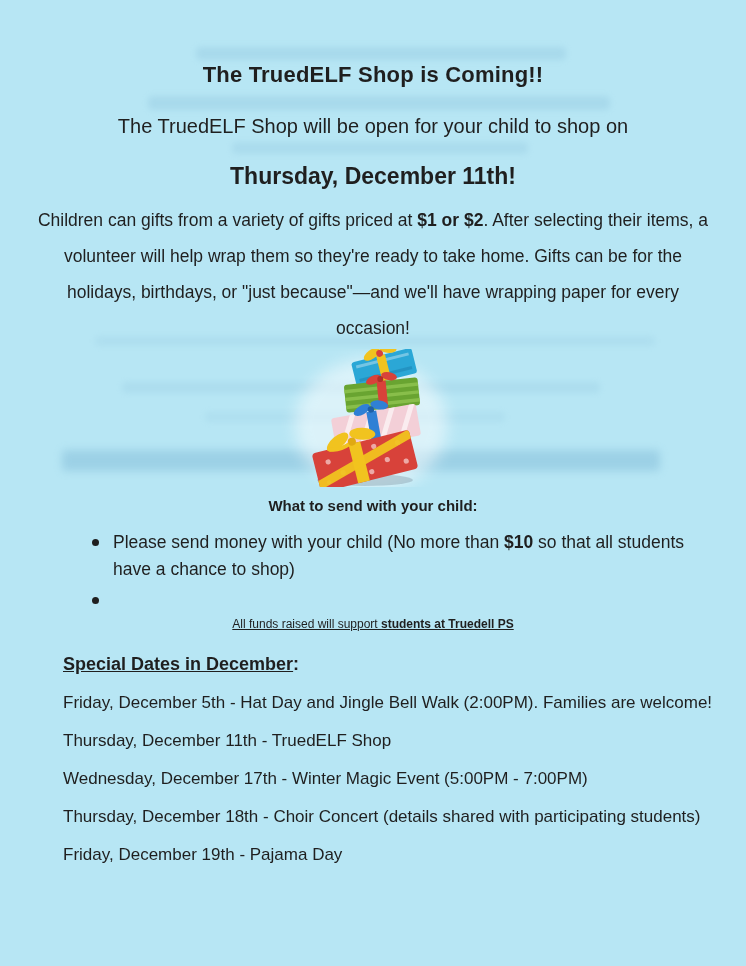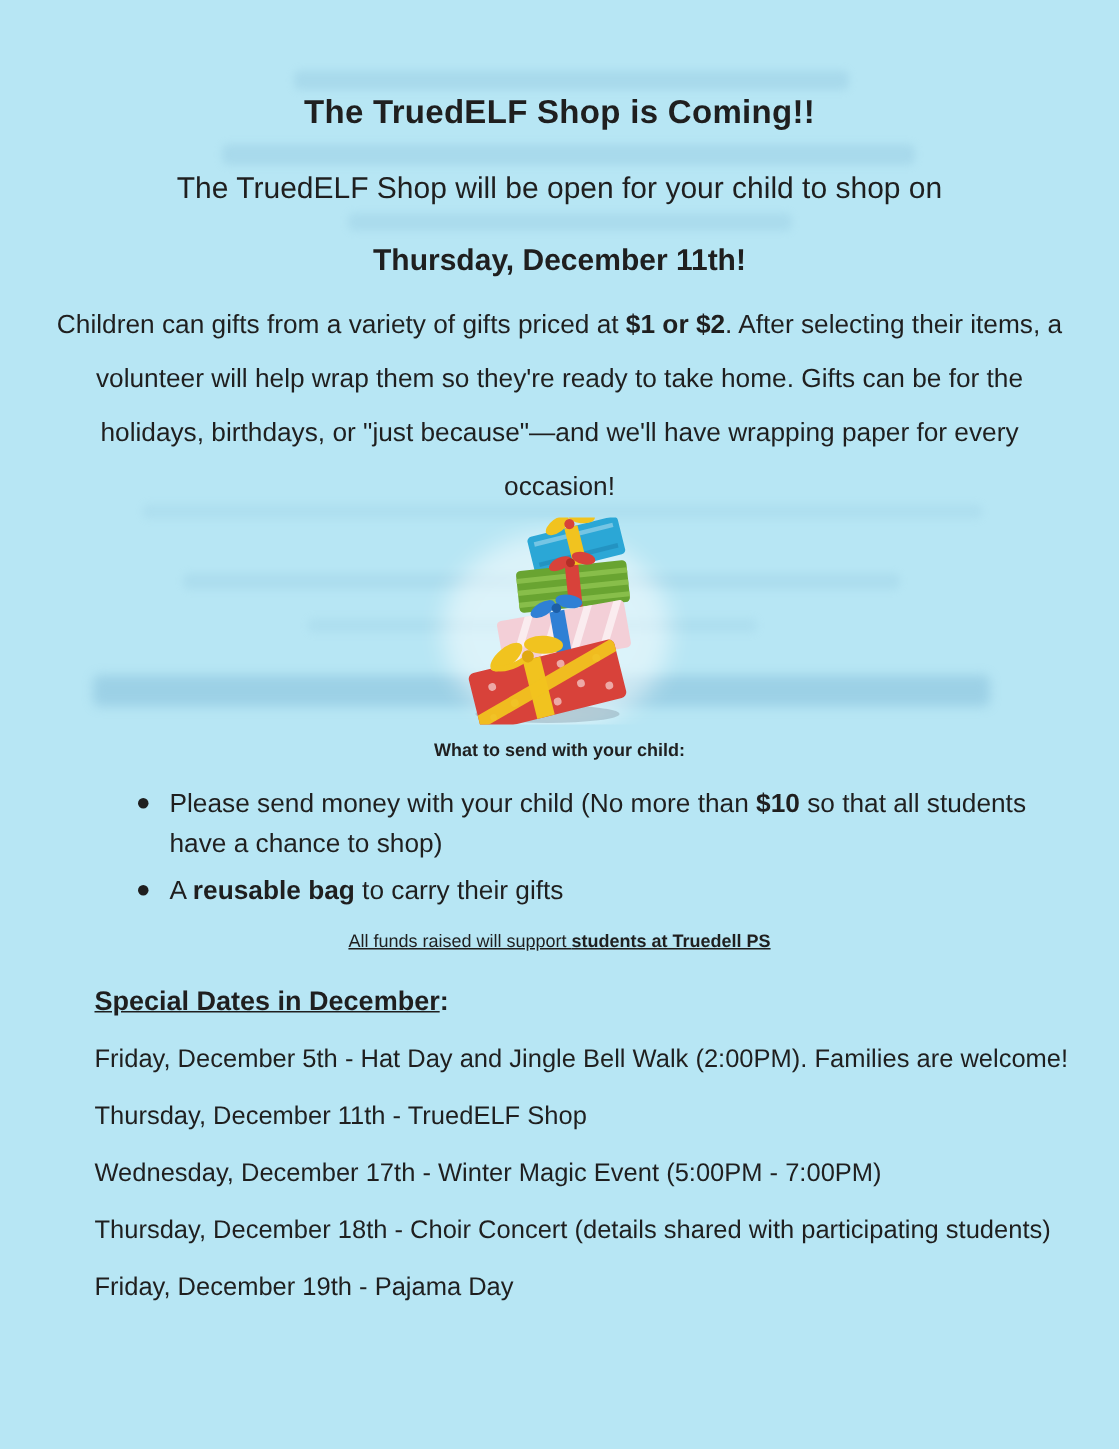--- a/index.html
+++ b/index.html
@@ -16,24 +16,24 @@
   .g1{top:47px;left:196px;width:370px;height:13px;opacity:.26}
   .g2{top:96px;left:148px;width:462px;height:14px;opacity:.26}
   .g3{top:142px;left:232px;width:296px;height:12px;opacity:.22}
   .m1{top:336px;left:95px;width:560px;height:10px;opacity:.15}
   .m2{top:382px;left:122px;width:478px;height:11px;opacity:.18}
   .m3{top:412px;left:205px;width:300px;height:10px;opacity:.14}
   .band{top:450px;left:62px;width:598px;height:21px;opacity:.34;background:#6aa9cc;filter:blur(4px)}
 
   .title{margin:62px 0 0;font-size:22px;font-weight:700;text-align:center;letter-spacing:.2px}
   .subtitle{margin:27px 0 0;font-size:20px;text-align:center}
-  .big-date{margin:25px 0 0;font-size:20px;font-weight:700;text-align:center}
+  .big-date{margin:25px 0 0;font-size:23px;font-weight:700;text-align:center}
   .intro{width:672px;margin:13px auto 0;font-size:17.5px;line-height:2.05;text-align:center}
   .gift-wrap{margin:2px auto 0;width:200px;height:138px;display:flex;justify-content:center;position:relative}
-  .send-head{margin:10px 0 0;font-size:12px;font-weight:700;text-align:center}
+  .send-head{margin:10px 0 0;font-size:15px;font-weight:700;text-align:center}
   .bullets{margin:15px 0 0 92px;width:628px}
   .bullet-row{display:flex;gap:14px;font-size:17.5px;line-height:1.55}
   .bullet-row + .bullet-row{margin-top:4px}
   .dot{width:7px;height:7px;border-radius:50%;background:#1f1f1f;margin-top:10px;flex:none}
   .btext{max-width:596px}
   .funds{margin:13px 0 0;text-align:center;font-size:12px}
   .funds-inner{text-decoration:underline}
   .special-head{margin:23px 0 0 63px;font-size:18px;font-weight:700}
   .special-head .u{text-decoration:underline}
   .dates{margin:9px 0 0 63px;font-size:17px;line-height:2.24}
@@ -138,21 +138,20 @@
 
   <h3 class="send-head">What to send with your child:</h3>
 
   <div class="bullets">
     <div class="bullet-row">
         <span class="dot"></span>
         <span class="btext"><span>Please send money with your child (No more than </span><b>$10</b><span> so that all students have a chance to shop)</span></span>
       </div>
     <div class="bullet-row">
         <span class="dot"></span>
-        <span class="btext"><span>A </span><b>reusable bag</b><span> to carry their gifts</span></span>
       </div>
   </div>
 
   <p class="funds"><span class="funds-inner"><span>All funds raised will support </span><b>students at Truedell PS</b></span></p>
 
   <h3 class="special-head"><span class="u">Special Dates in December</span><span>:</span></h3>
 
   <div class="dates">
     <div class="date-row"><b>Friday, December 5th</b><span> - </span><span>Hat Day and Jingle Bell Walk (2:00PM). Families are welcome!</span></div>
     <div class="date-row"><b>Thursday, December 11th</b><span> - </span><span>TruedELF Shop</span></div>

